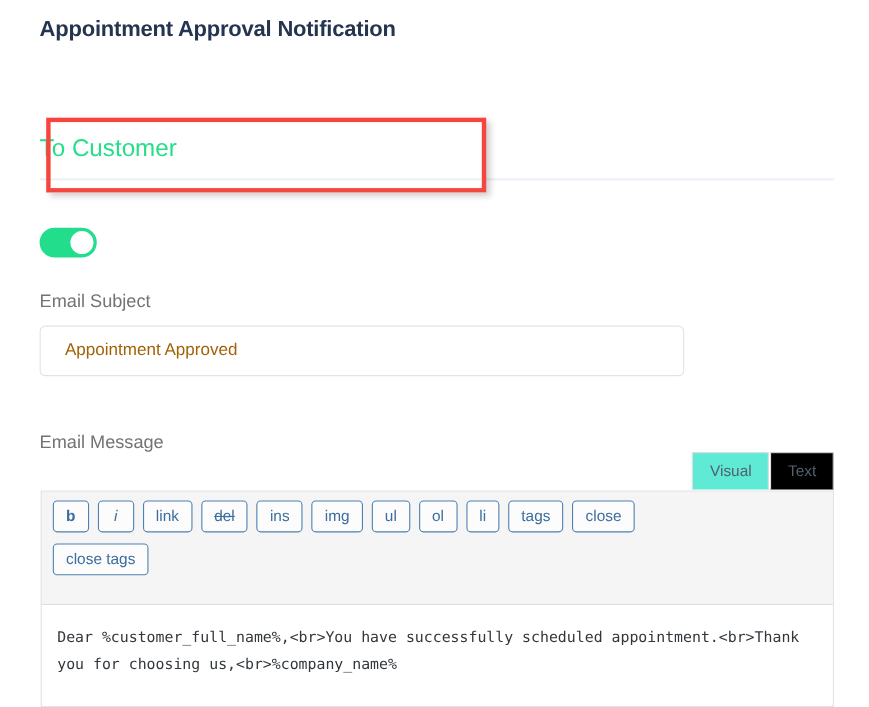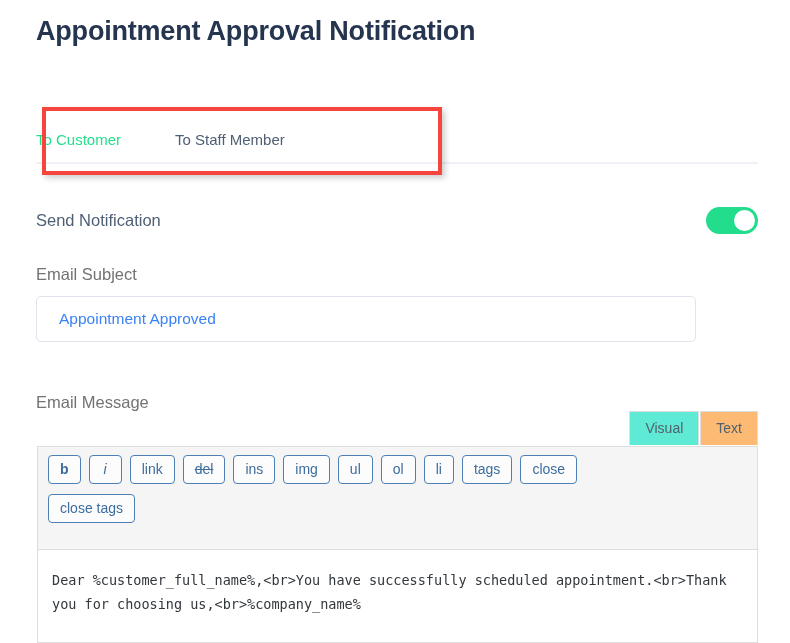--- a/index.html
+++ b/index.html
@@ -21,21 +21,21 @@
     width: 790px;
     height: 643px;
     box-sizing: border-box;
   }
 
   
   .page-title {
     position: absolute;
     left: 36px;
     top: 16px;
-    font-size: 27px;
+    font-size: 20px;
     font-weight: bold;
     letter-spacing: -0.2px;
     color: #25344f;
     white-space: nowrap;
   }
 
   
   .tabs-wrap {
     position: absolute;
     left: 36px;
@@ -43,21 +43,21 @@
     width: 722px;
   }
   .tabs-row {
     display: flex;
     align-items: flex-end;
     border-bottom: 2px solid #eef1f7;
     height: 52px;
     box-sizing: border-box;
   }
   .tab {
-    font-size: 15px;
+    font-size: 22px;
     padding: 0 0 14px 0;
     margin-right: 54px;
     cursor: pointer;
     white-space: nowrap;
     background: none;
     border: none;
     font-family: inherit;
   }
   .tab.active {
     color: #25de8a;
@@ -121,30 +121,30 @@
     color: #737373;
   }
   #label-subject { top: 265px; }
   #label-message { top: 393px; }
 
   
   .subject-input {
     position: absolute;
     left: 36px;
     top: 296px;
-    width: 660px;
+    width: 586px;
     height: 46px;
     box-sizing: border-box;
     border: 1px solid #dfe4ec;
     border-radius: 5px;
     background: #ffffff;
     padding: 2px 22px;
     font-size: 15.5px;
     font-family: inherit;
-    color: #3b82f6;
+    color: #a16207;
     outline: none;
   }
 
   
   .editor-tabs {
     position: absolute;
     right: 32px;
     top: 411px;
     display: flex;
     z-index: 5;
@@ -154,21 +154,21 @@
     color: #51616e;
     border: 1px solid #dedede;
     border-bottom: none;
     padding: 7px 15px 8px 15px;
     background: #5eead4;
     cursor: pointer;
     font-family: inherit;
     line-height: 18px;
   }
   .ed-tab.active {
-    background: #fdba74;
+    background: #000000;
     border-color: #dedede;
     color: #51616e;
   }
   .ed-tab + .ed-tab { margin-left: 1px; }
 
   .editor-box {
     position: absolute;
     left: 37px;
     top: 446px;
     width: 721px;
@@ -229,28 +229,26 @@
 </head>
 <body>
 
 <div class="page">
 
   <div class="page-title">Appointment Approval Notification</div>
 
   <div class="tabs-wrap">
     <div class="tabs-row">
       <button class="tab active">To Customer</button>
-      <button class="tab inactive">To Staff Member</button>
     </div>
   </div>
 
   <div class="annotation-box"></div>
 
   <div class="notif-row">
-    <span class="notif-label">Send Notification</span>
     <span class="toggle">
       <span class="knob"></span>
     </span>
   </div>
 
   <div class="field-label" id="label-subject">Email Subject</div>
   <input class="subject-input" type="text" value="Appointment Approved" style="">
 
   <div class="field-label" id="label-message">Email Message</div>
 

